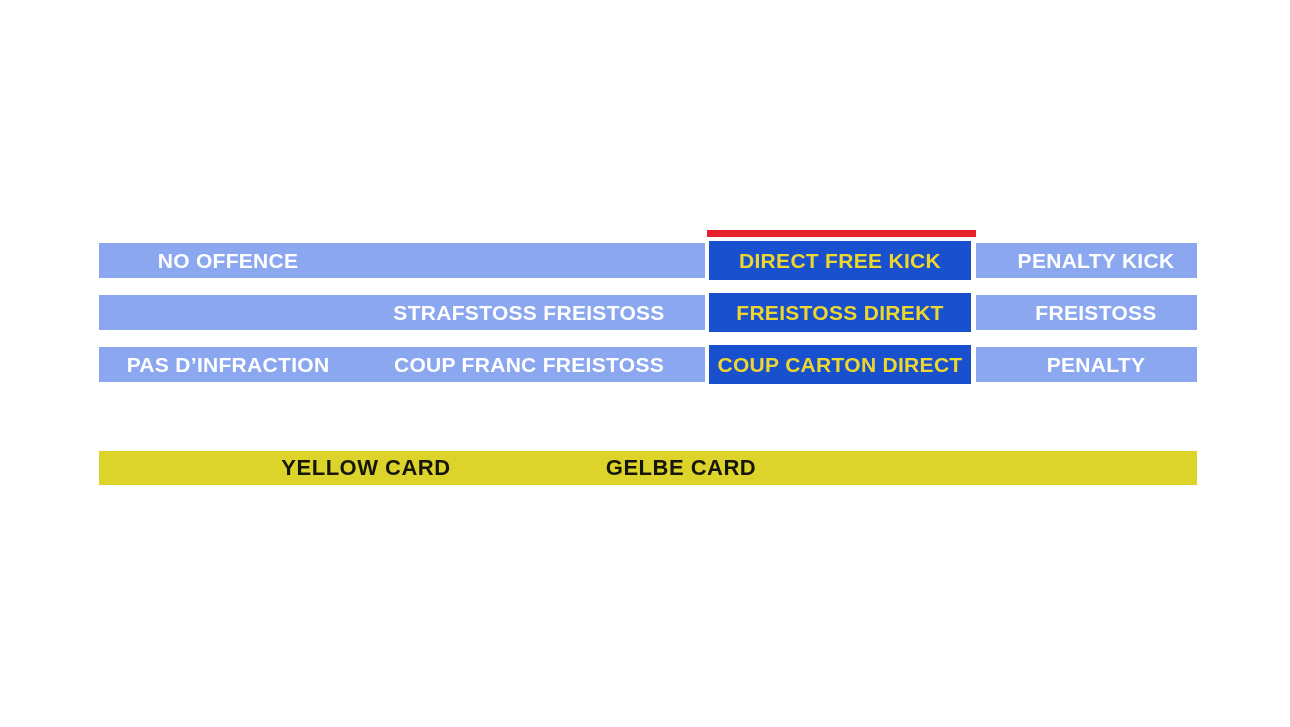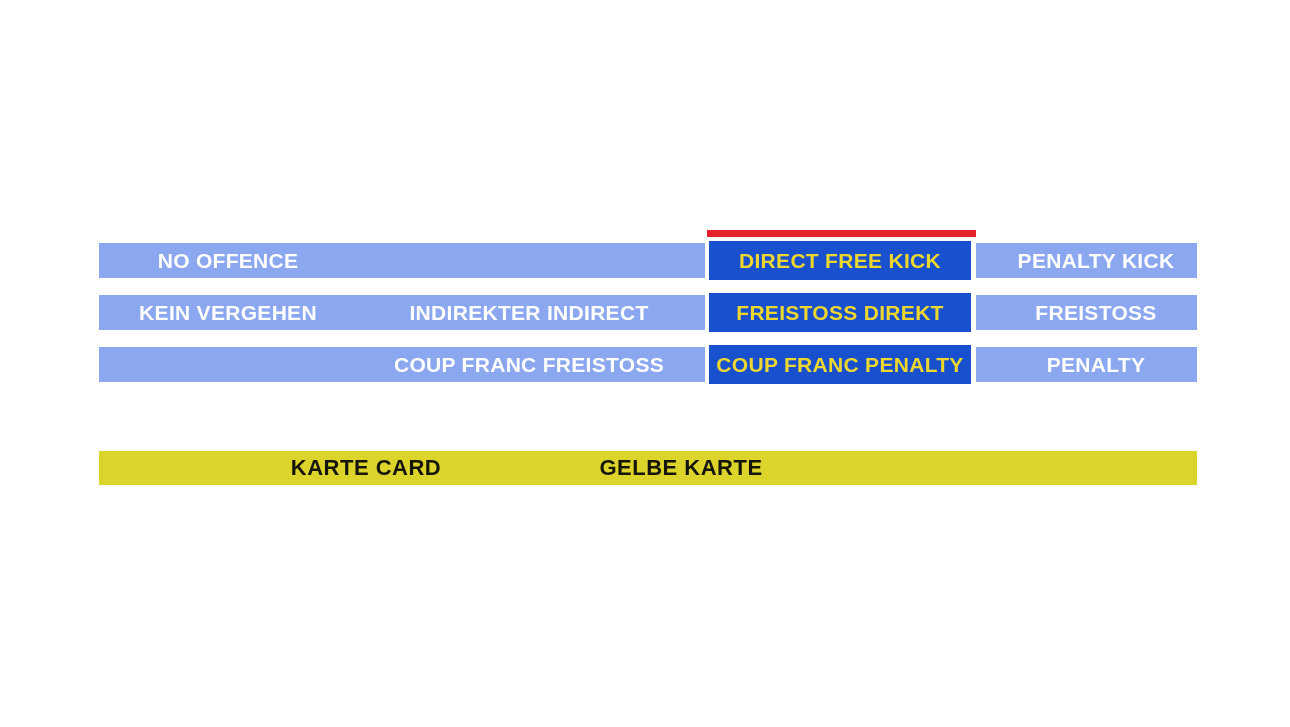--- a/index.html
+++ b/index.html
@@ -87,33 +87,33 @@
     <div class="seg seg-right"></div>
     <span class="cell c1">NO OFFENCE</span>
     <span class="cell c4">PENALTY KICK</span>
     <span class="cell c3">DIRECT FREE KICK</span>
   </div>
 
   <div class="row r2">
     <div class="seg seg-left"></div>
     <div class="seg seg-sel"></div>
     <div class="seg seg-right"></div>
-    <span class="cell c1">KEIN VERGEHEN</span>
-    <span class="cell c2">INDIREKTER INDIRECT</span>
+    <span class="cell c2">STRAFSTOSS FREISTOSS</span>
     <span class="cell c3">FREISTOSS DIREKT</span>
     <span class="cell c4">FREISTOSS</span>
   </div>
 
   <div class="row r3">
     <div class="seg seg-left"></div>
     <div class="seg seg-sel"></div>
     <div class="seg seg-right"></div>
+    <span class="cell c1">PAS D’INFRACTION</span>
     <span class="cell c2">COUP FRANC FREISTOSS</span>
-    <span class="cell c3">COUP FRANC PENALTY</span>
+    <span class="cell c3">COUP CARTON DIRECT</span>
     <span class="cell c4">PENALTY</span>
   </div>
 
   <div class="card-bar">
-    <span class="card-label l1">KARTE CARD</span>
-    <span class="card-label l2">GELBE KARTE</span>
+    <span class="card-label l1">YELLOW CARD</span>
+    <span class="card-label l2">GELBE CARD</span>
   </div>
 
 </div>
 
 </body></html>

